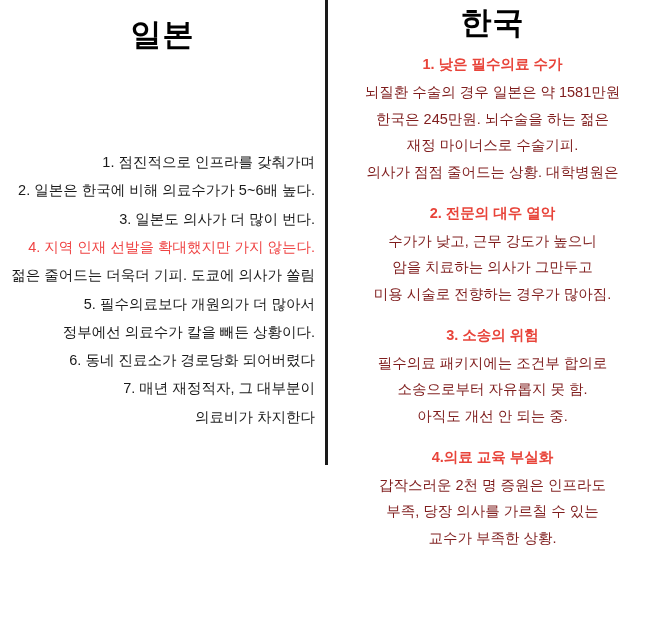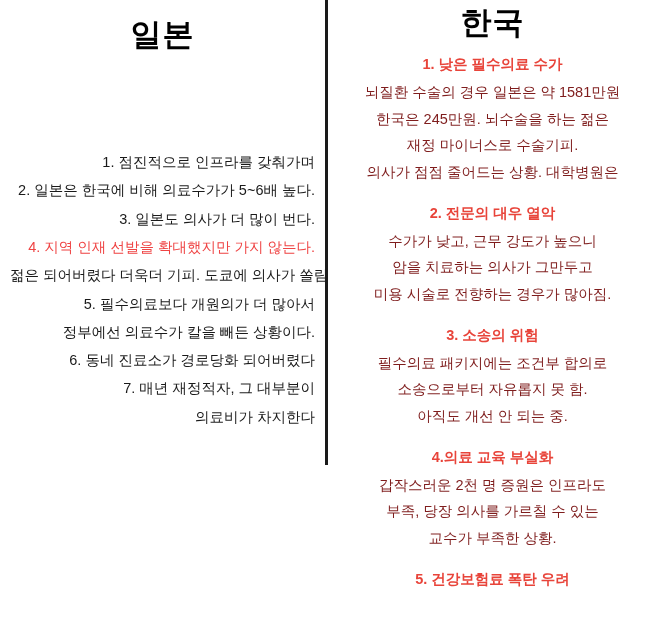--- a/index.html
+++ b/index.html
@@ -91,21 +91,21 @@
 
 <div class="page">
 
   <div class="column col-left">
     <h1 class="title">일본</h1>
     <div class="left-body">
       <div class="left-line">1. 점진적으로 인프라를 갖춰가며</div>
       <div class="left-line">2. 일본은 한국에 비해 의료수가가 5~6배 높다.</div>
       <div class="left-line">3. 일본도 의사가 더 많이 번다.</div>
       <div class="left-line accent">4. 지역 인재 선발을 확대했지만 가지 않는다.</div>
-      <div class="left-line">젊은 되어버렸다 더욱더 기피. 도쿄에 의사가 쏠림</div>
+      <div class="left-line">젊은 줄어드는 더욱더 기피. 도쿄에 의사가 쏠림</div>
       <div class="left-line">5. 필수의료보다 개원의가 더 많아서</div>
       <div class="left-line">정부에선 의료수가 칼을 빼든 상황이다.</div>
       <div class="left-line">6. 동네 진료소가 경로당화 되어버렸다</div>
       <div class="left-line">7. 매년 재정적자, 그 대부분이</div>
       <div class="left-line">의료비가 차지한다</div>
     </div>
   </div>
 
   <div class="divider"></div>
 
@@ -142,18 +142,15 @@
 
     <div class="section">
       <div class="section-head">4.의료 교육 부실화</div>
       <div class="section-body">
         <div>갑작스러운 2천 명 증원은 인프라도</div>
         <div>부족, 당장 의사를 가르칠 수 있는</div>
         <div>교수가 부족한 상황.</div>
       </div>
     </div>
 
-    <div class="section">
-      <div class="section-head">5. 건강보험료 폭탄 우려</div>
-    </div>
 
   </div>
 </div>
 
 </body></html>

